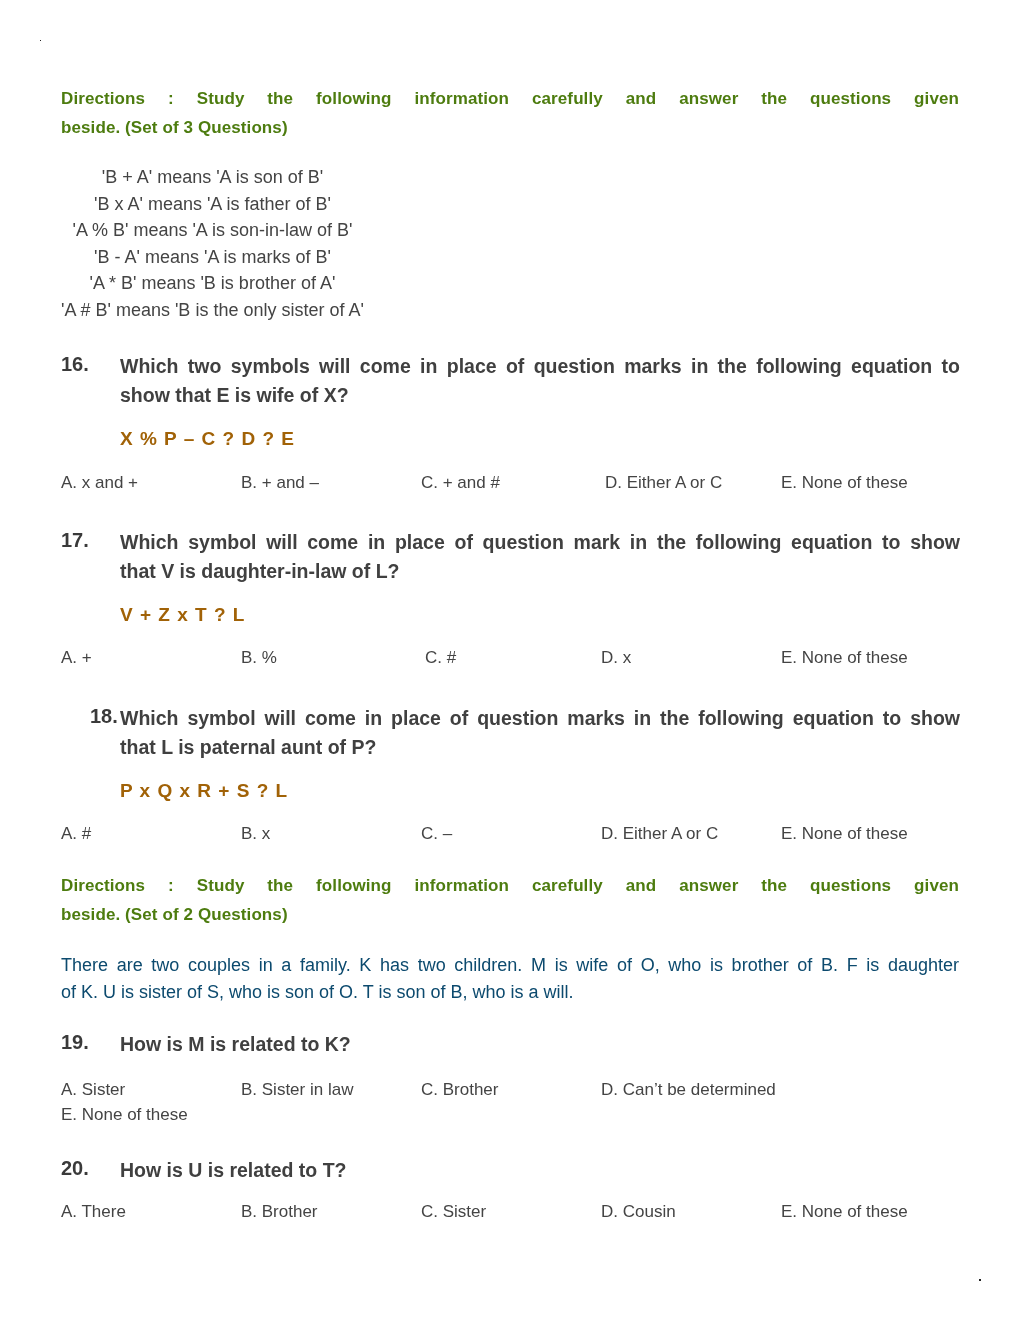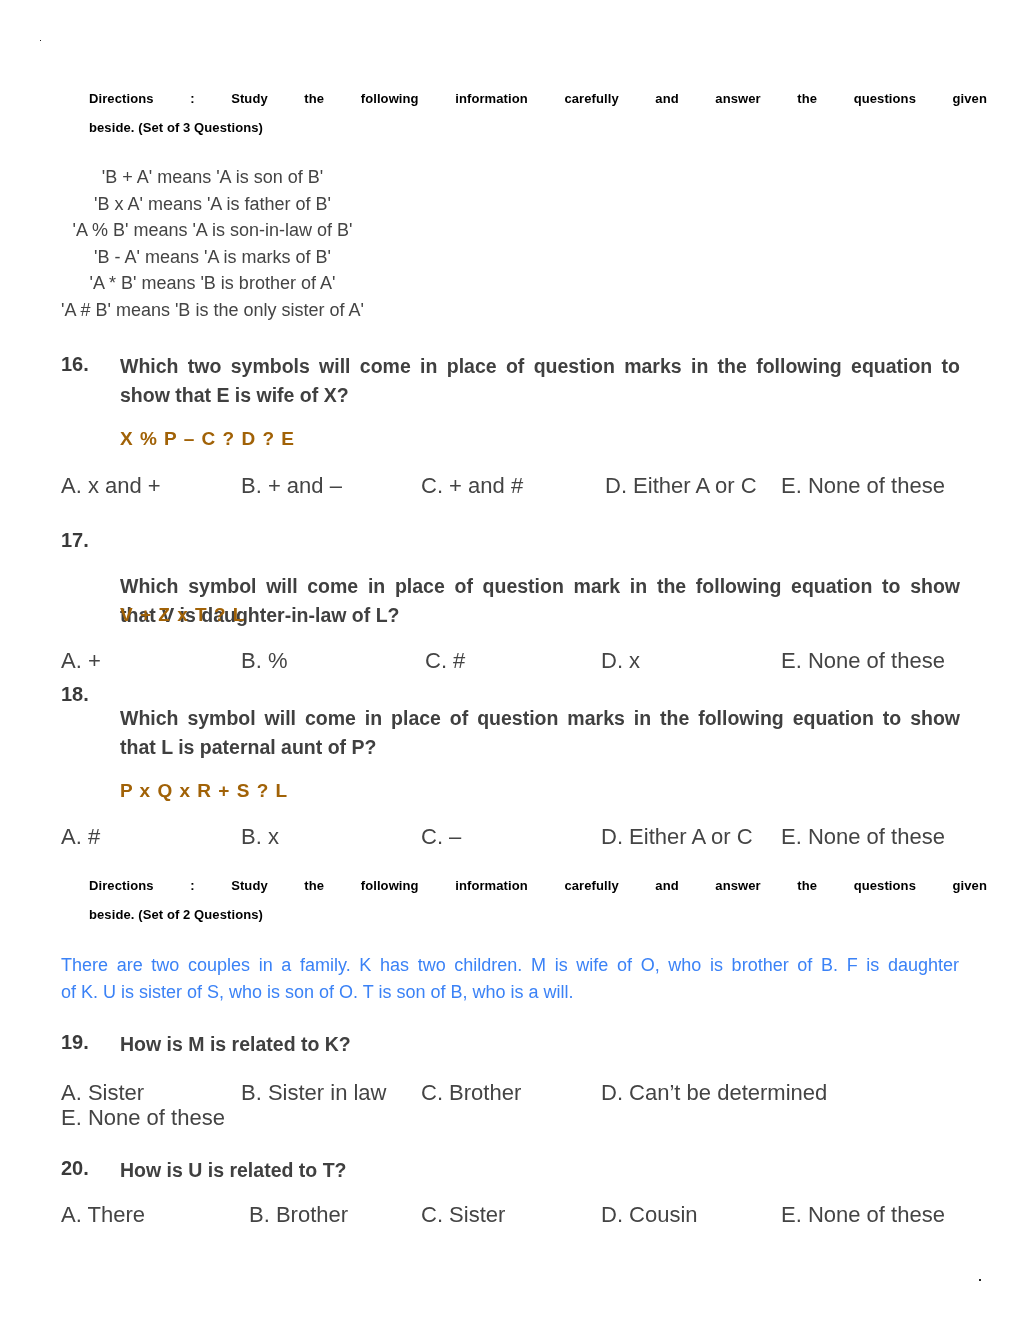--- a/index.html
+++ b/index.html
@@ -19,27 +19,26 @@
       position: absolute;
       width: 2px;
       height: 2px;
       background: #222;
     }
     .directions {
       position: absolute;
       left: 61px;
       width: 898px;
       font-weight: bold;
-      font-size: 13px;
+      font-size: 17px;
       line-height: 29px;
       text-align: justify;
       text-align-last: left;
-      color: #000000;
+      color: #4d7c0f;
       letter-spacing: 0.1px;
-      margin-left: 28px;
     }
     .directions .first-line {
       display: block;
       text-align: justify;
       text-align-last: justify;
     }
     .def-list {
       position: absolute;
       left: 61px;
       top: 164px;
@@ -72,31 +71,31 @@
     .equation {
       position: absolute;
       left: 120px;
       font-weight: bold;
       font-size: 19px;
       color: #a16207;
       letter-spacing: 1px;
     }
     .opt {
       position: absolute;
-      font-size: 22px;
+      font-size: 17px;
       color: #444;
       white-space: nowrap;
     }
     .para {
       position: absolute;
       left: 61px;
       width: 898px;
       font-size: 18px;
       line-height: 27px;
-      color: #3b82f6;
+      color: #0c4a6e;
     }
     .para .first-line {
       display: block;
       text-align: justify;
       text-align-last: justify;
     }
   </style>
 </head>
 <body>
 
@@ -126,34 +125,34 @@
   <div class="equation" style="top:428px;">X % P – C ? D ? E</div>
   <div class="opt" style="left:61px;top:473px;">A. x and +</div>
   <div class="opt" style="left:241px;top:473px;">B. + and –</div>
   <div class="opt" style="left:421px;top:473px;">C. + and #</div>
   <div class="opt" style="left:605px;top:473px;">D. Either A or C</div>
   <div class="opt" style="left:781px;top:473px;">E. None of these</div>
 </div>
 
 <div>
   <div class="qnum" style="top:529px;">17.</div>
-  <div class="qtext" style="top:528px;margin-top:44px;">
+  <div class="qtext" style="top:528px;">
     <span class="first-line">Which symbol will come in place of question mark in the following equation to show</span>
     <span>that V is daughter-in-law of L?</span>
   </div>
   <div class="equation" style="top:604px;">V + Z x T ? L</div>
   <div class="opt" style="left:61px;top:648px;">A. +</div>
   <div class="opt" style="left:241px;top:648px;">B. %</div>
   <div class="opt" style="left:425px;top:648px;">C. #</div>
   <div class="opt" style="left:601px;top:648px;">D. x</div>
   <div class="opt" style="left:781px;top:648px;">E. None of these</div>
 </div>
 
 <div>
-  <div class="qnum" style="top:683px;">18.</div>
+  <div class="qnum" style="top:705px;margin-left:29px;">18.</div>
   <div class="qtext" style="top:704px;">
     <span class="first-line">Which symbol will come in place of question marks in the following equation to show</span>
     <span>that L is paternal aunt of P?</span>
   </div>
   <div class="equation" style="top:780px;">P x Q x R + S ? L</div>
   <div class="opt" style="left:61px;top:824px;">A. #</div>
   <div class="opt" style="left:241px;top:824px;">B. x</div>
   <div class="opt" style="left:421px;top:824px;">C. –</div>
   <div class="opt" style="left:601px;top:824px;">D. Either A or C</div>
   <div class="opt" style="left:781px;top:824px;">E. None of these</div>
@@ -180,17 +179,17 @@
   <div class="opt" style="left:601px;top:1080px;">D. Can’t be determined</div>
   <div class="opt" style="left:61px;top:1105px;">E. None of these</div>
 </div>
 
 <div>
   <div class="qnum" style="top:1157px;">20.</div>
   <div class="qtext" style="top:1156px;">
     <span>How is U is related to T?</span>
   </div>
   <div class="opt" style="left:61px;top:1202px;">A. There</div>
-  <div class="opt" style="left:249px;top:1202px;">B. Brother</div>
+  <div class="opt" style="left:241px;top:1202px;">B. Brother</div>
   <div class="opt" style="left:421px;top:1202px;">C. Sister</div>
   <div class="opt" style="left:601px;top:1202px;">D. Cousin</div>
   <div class="opt" style="left:781px;top:1202px;">E. None of these</div>
 </div>
 
 </body></html>

